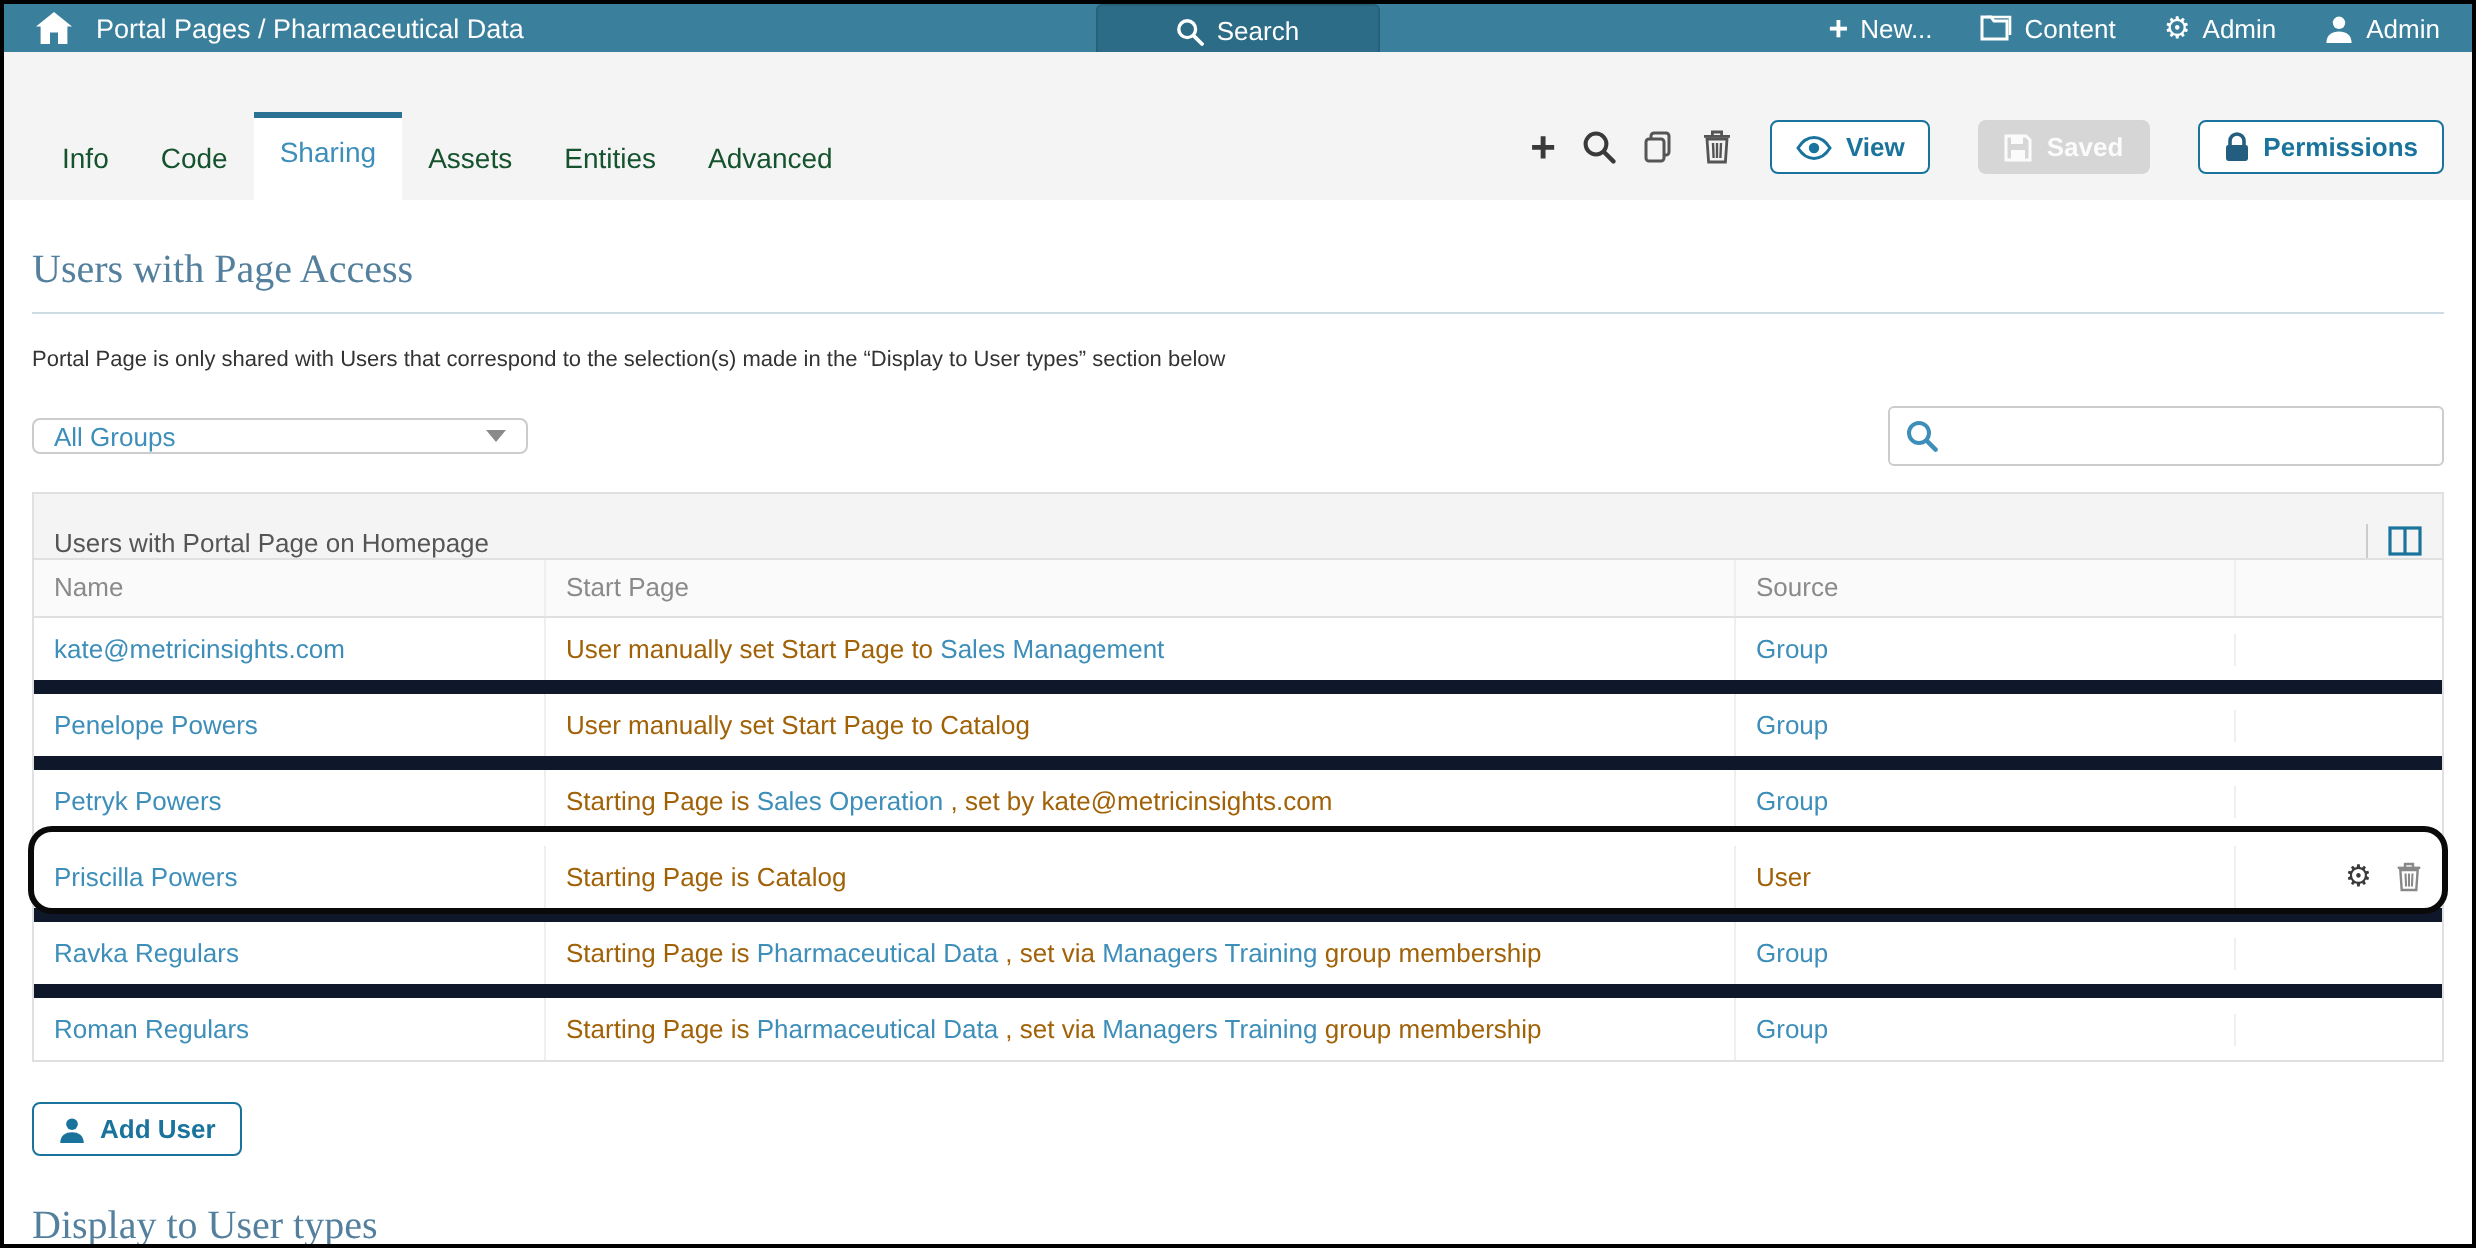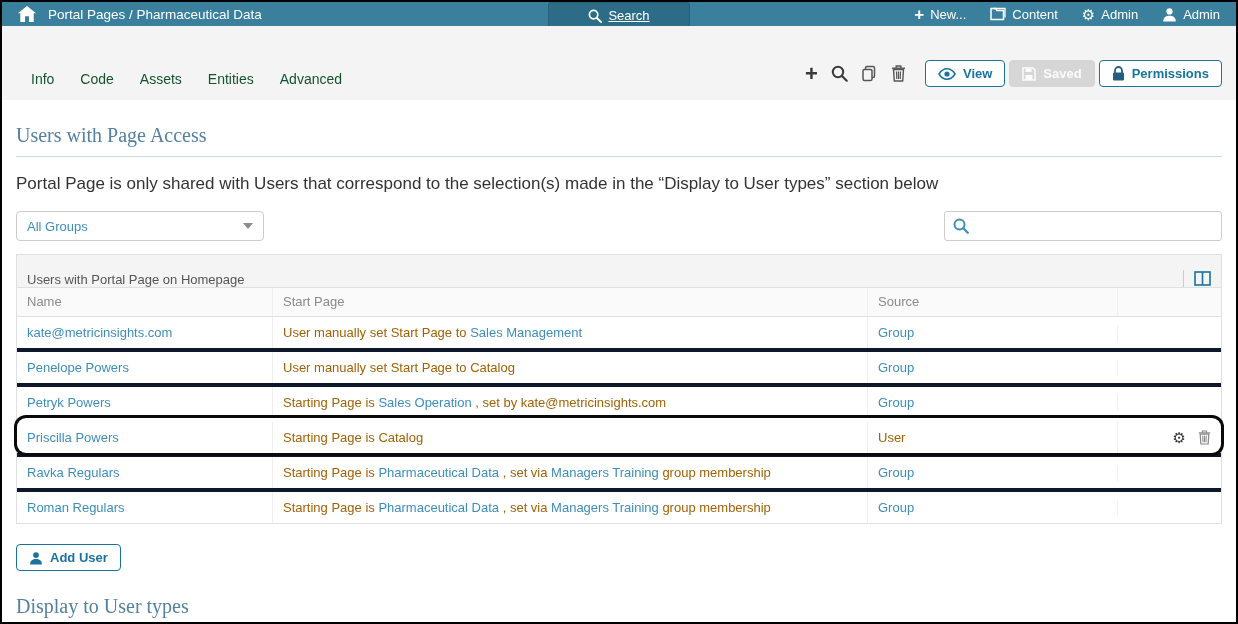--- a/index.html
+++ b/index.html
@@ -18,21 +18,21 @@
     display: flex; align-items: center;
     padding: 0 16px; position: relative; color: #fff;
   }
   .nav-left { display: flex; align-items: center; gap: 12px; }
   .home-btn { display: flex; align-items: center; cursor: pointer; }
   .breadcrumb { font-size: 13.5px; color: #fff; }
   .nav-search {
     position: absolute; left: 50%; top: 0; transform: translateX(-50%);
     width: 142px; height: 27px; background: #2d6c86; border: 1px solid #27607a;
     border-radius: 3px; color: #fff; display: flex; align-items: center;
-    justify-content: center; gap: 6px; cursor: pointer; font-size: 13px; text-decoration: underline;
+    justify-content: center; gap: 6px; cursor: pointer; font-size: 13px;
   }
   .nav-right { margin-left: auto; display: flex; align-items: center; gap: 24px; }
   .nav-action { display: flex; align-items: center; gap: 6px; cursor: pointer; font-size: 13px; color: #fff; }
   .nav-action .glyph { font-size: 15px; line-height: 1; }
   .plus-glyph { font-size: 17px; font-weight: bold; line-height: 1; }
   
   .tabstrip {
     height: 74px; background: #f4f4f4; position: relative;
     display: flex; align-items: flex-end; padding: 0 16px;
   }
@@ -47,32 +47,32 @@
     display: flex; align-items: center; gap: 13px;
   }
   .tool-icon { cursor: pointer; display: flex; align-items: center; color: #444; }
   .tool-plus { font-size: 22px; font-weight: bold; color: #3a3a3a; line-height: 20px; cursor: pointer; }
   .btn {
     display: inline-flex; align-items: center; gap: 7px;
     padding: 5px 12px; border: 1px solid #19739c; border-radius: 4px;
     background: #fff; color: #19739c; font-weight: bold; font-size: 13px; cursor: pointer;
   }
   .btn.disabled { background: #d6d6d6; border-color: #d6d6d6; color: #fbfbfb; cursor: default; }
-  .btn-group { display: flex; gap: 4px; margin-left: 6px; }
+  .btn-group { display: flex; gap: 24px; margin-left: 6px; }
   
   .content { padding: 4px 14px 0; background: #fff; }
   h2.section-title {
     font-family: "Liberation Serif", "DejaVu Serif", serif;
     font-weight: normal; font-size: 20px; color: #54809e;
     margin-top: 20px; padding-bottom: 9px; border-bottom: 1px solid #ccdbe4;
   }
-  .section-desc { margin-top: 17px; color: #333; font-size: 17px; }
+  .section-desc { margin-top: 17px; color: #333; font-size: 11px; }
   .controls-row { margin-top: 17px; display: flex; align-items: center; }
   .dropdown {
-    width: 248px; height: 30px; border: 1px solid #ccc; border-radius: 4px;
+    width: 248px; height: 18px; border: 1px solid #ccc; border-radius: 4px;
     display: flex; align-items: center; padding: 0 10px; cursor: pointer; background: #fff;
   }
   .dropdown .value { color: #3d8eb9; }
   .caret-down {
     margin-left: auto; width: 0; height: 0;
     border-left: 5px solid transparent; border-right: 5px solid transparent;
     border-top: 6px solid #8a8a8a;
   }
   .table-search {
     margin-left: auto; width: 278px; height: 30px; border: 1px solid #ccc;
@@ -82,21 +82,21 @@
   
   .grid { margin-top: 13px; border: 1px solid #e0e0e0; }
   .grid-titlebar {
     height: 33px; background: #f4f4f4; display: flex; align-items: flex-end;
     padding: 0 10px; color: #555; border-bottom: 1px solid #e0e0e0;
   }
   .grid-titlebar .bar-right { margin-left: auto; display: flex; align-items: center; }
   .vdivider { width: 1px; height: 17px; background: #ccc; margin-right: 10px; }
   .thead { display: flex; background: #fafafa; color: #8a8a8a; border-bottom: 1px solid #e0e0e0; }
   .thead .cell { padding: 6px 10px 7px; }
-  .trow { display: flex; background: #fff; border-top: 4px solid #0f172a; align-items: center; }
+  .trow { display: flex; background: #fff; border-top: 7px solid #0f172a; align-items: center; }
   .trow:first-of-type { border-top: none; }
   .cell { padding: 8px 10px; overflow: hidden; white-space: nowrap; }
   .c-name { width: 255px; flex: none; }
   .c-start { width: 595px; flex: none; }
   .c-source { width: 250px; flex: none; }
   .c-actions { flex: 1; display: flex; justify-content: flex-end; align-items: center; gap: 12px; }
   .thead .c-start, .thead .c-source, .trow .c-start, .trow .c-source, .trow .c-actions, .thead .c-actions {
     border-left: 1px solid #efefef;
   }
   a.lnk, .lnk { color: #3d8eb9; text-decoration: none; cursor: pointer; }
@@ -158,20 +158,21 @@
       </span>
       <span>Admin</span>
     </span>
   </div>
 </div>
 
 <div class="tabstrip">
   <div class="tabs">
     <span class="tab">Info</span>
     <span class="tab">Code</span>
+    <span class="tab active">Sharing</span>
     <span class="tab">Assets</span>
     <span class="tab">Entities</span>
     <span class="tab">Advanced</span>
   </div>
   <div class="strip-toolbar">
     <span class="tool-plus">+</span>
     <span class="tool-icon">
       <svg width="17" height="17" viewBox="0 0 17 17">
           <circle cx="7" cy="7" r="5.2" fill="none" stroke="#3a3a3a" stroke-width="2"></circle>
           <line x1="11" y1="11" x2="15.7" y2="15.7" stroke="#3a3a3a" stroke-width="2.2" stroke-linecap="round"></line>

